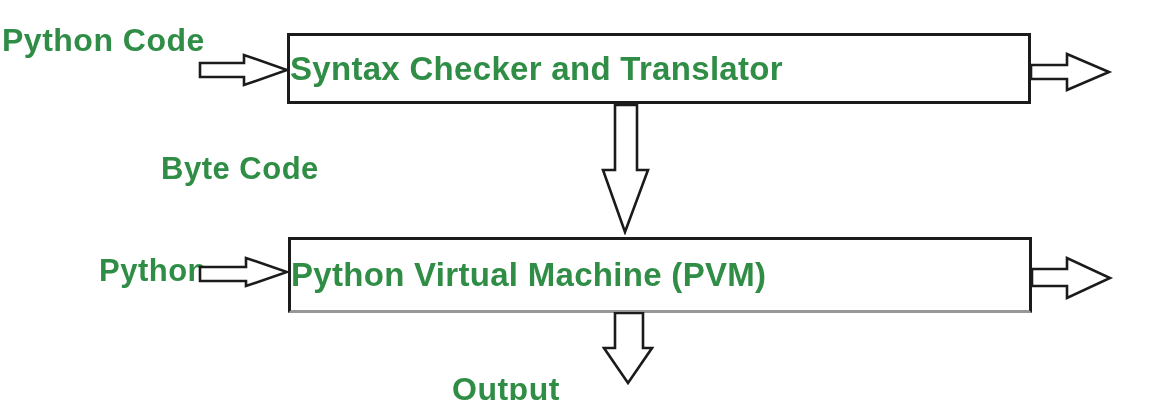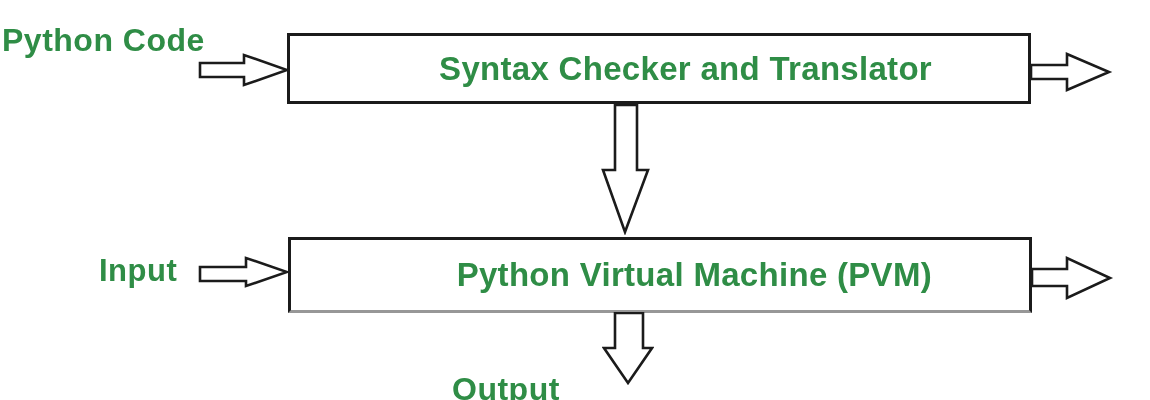--- a/index.html
+++ b/index.html
@@ -18,21 +18,21 @@
     letter-spacing:.5px;
     white-space:nowrap;
   }
   .box{
     position:absolute;
     box-sizing:border-box;
     background:#fff;
     border:3px solid var(--ink,#1b1b1b);
     display:flex;
     align-items:center;
-    justify-content:flex-end;
+    justify-content:flex-start;
   }
   .box .box-label{
     color:var(--green,#2f8d46);
     font-weight:bold;
     font-size:33px;
     letter-spacing:.3px;
     white-space:nowrap;
   }
   #box-syntax{left:287px;top:33px;width:744px;height:71px;padding-right:96px;}
   #box-pvm{left:288px;top:237px;width:744px;height:76px;padding-right:97px;
@@ -73,22 +73,23 @@
       <polygon points="2,14 38,14 38,3 80,21 38,39 38,28 2,28"></polygon>
     </svg>
   </div>
 
   <div class="arrow" id="arr-down-1">
     <svg width="50" height="131" viewBox="0 0 50 131">
       <polygon points="14,1 14,66 2,66 24,128 47,66 36,66 36,1"></polygon>
     </svg>
   </div>
 
+  <div class="lbl" id="lbl-byte-code">Byte Code</div>
 
-  <div class="lbl" id="lbl-input">Input</div>
+  <div class="lbl" id="lbl-input">Python</div>
 
   <div class="arrow" id="arr-in-2">
     <svg width="92" height="34" viewBox="0 0 92 34">
       <polygon points="2,12 48,12 48,3 89,17 48,31 48,26 2,26"></polygon>
     </svg>
   </div>
 
   <div class="box" id="box-pvm">
     <span class="box-label">Python Virtual Machine (PVM)</span>
   </div>

